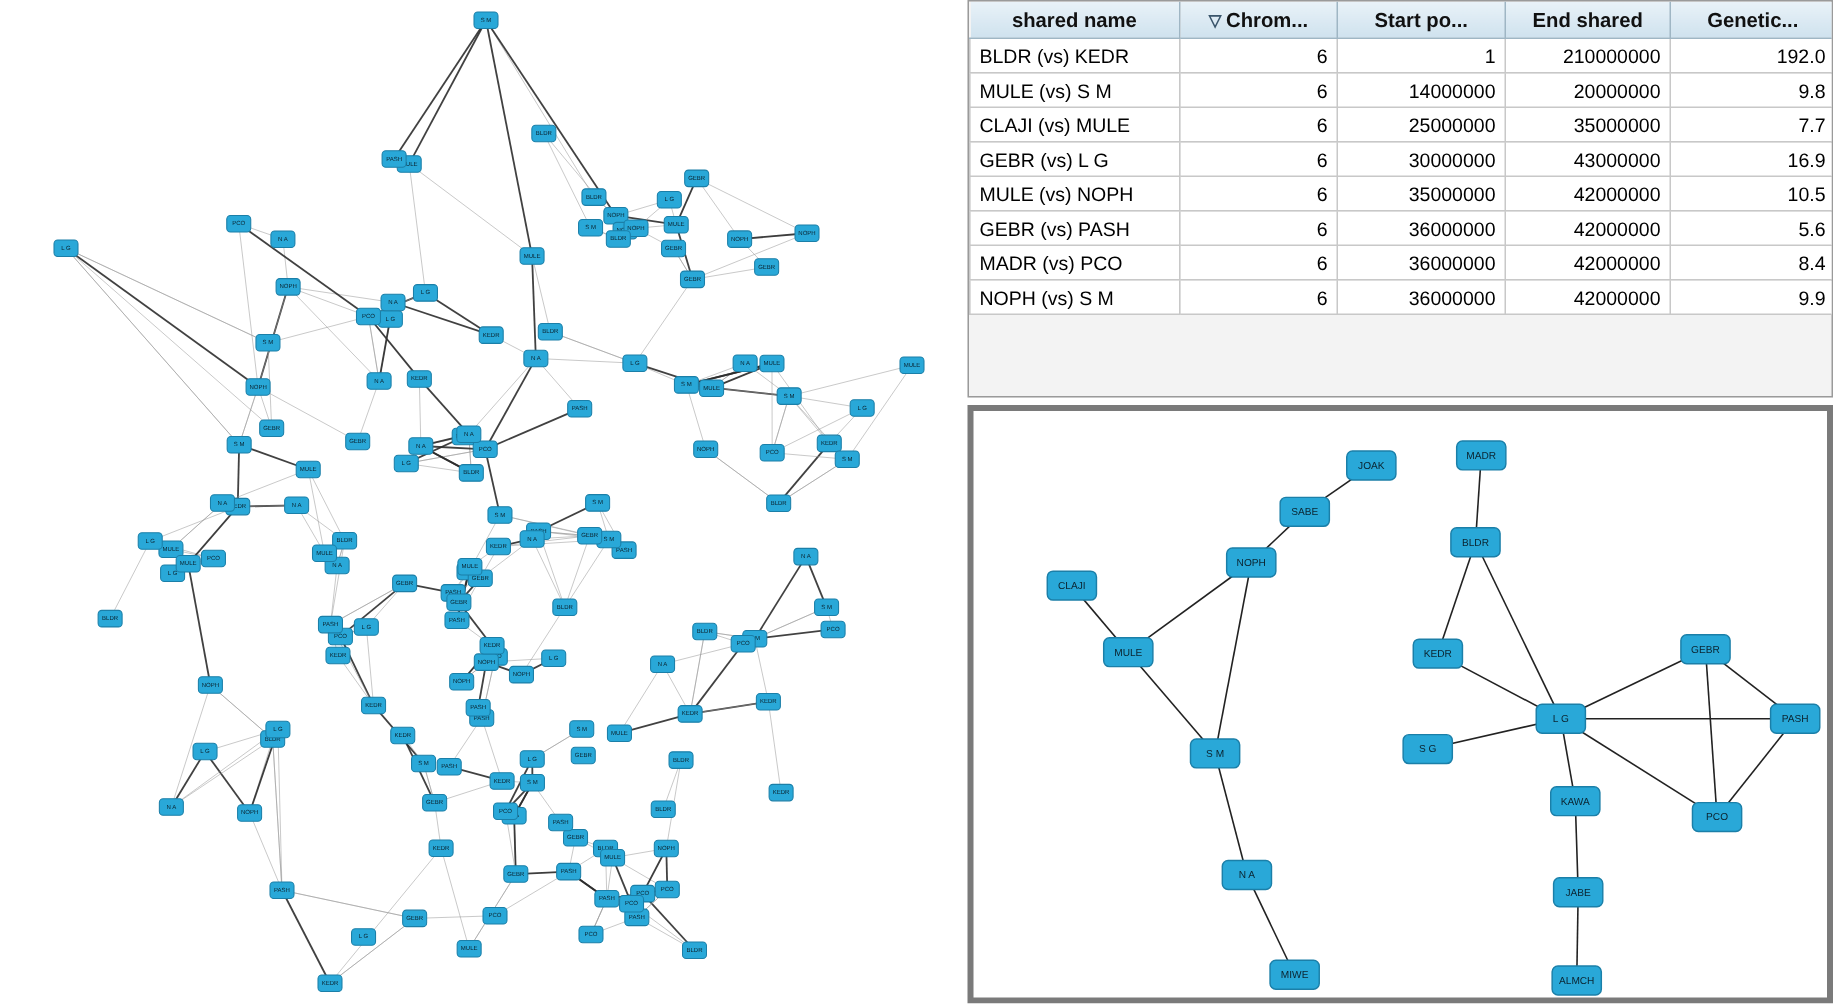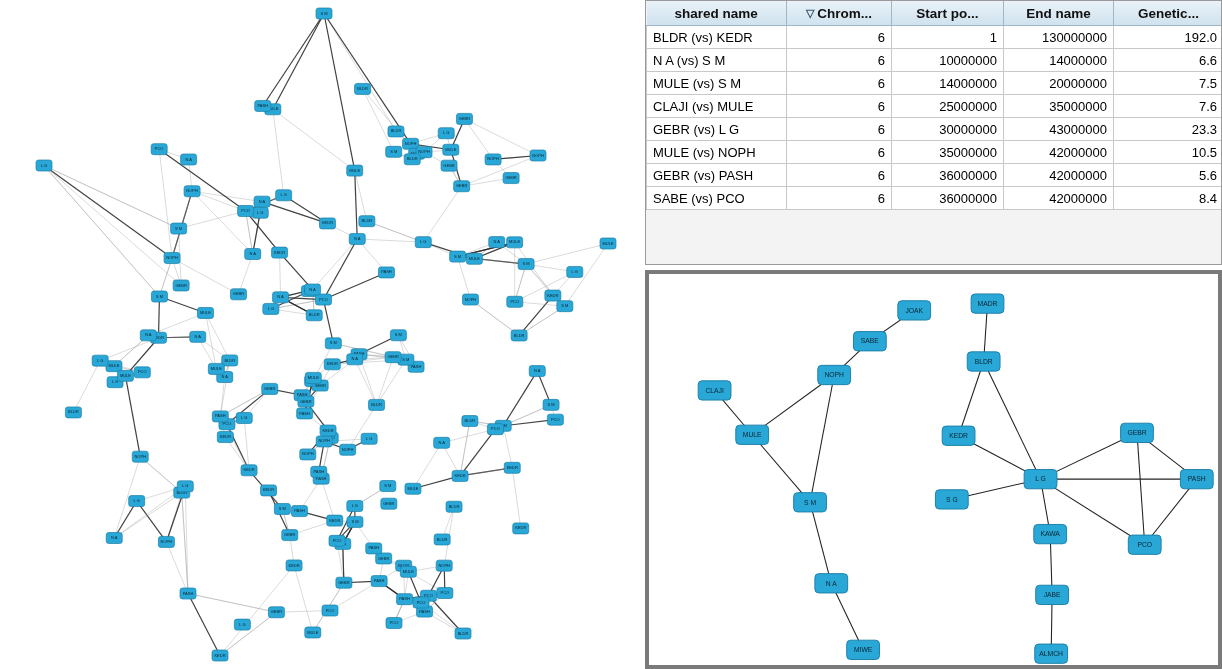--- a/index.html
+++ b/index.html
@@ -1043,80 +1043,80 @@
           <col class="c1">
           <col class="c2">
           <col class="c3">
           <col class="c4">
         </colgroup>
       <thead>
         <tr>
           <th class="first">shared name</th>
           <th><span class="filter-ico">▽</span><span>Chrom...</span></th>
           <th>Start po...</th>
-          <th>End name</th>
+          <th>End shared</th>
           <th>Genetic...</th>
         </tr>
       </thead>
       <tbody id="table-body">
           <tr>
             <td class="name">BLDR (vs) KEDR</td>
             <td class="num">6</td>
             <td class="num">1</td>
-            <td class="num">130000000</td>
+            <td class="num">210000000</td>
             <td class="num">192.0</td>
-          </tr>
-          <tr>
-            <td class="name">N A (vs) S M</td>
-            <td class="num">6</td>
-            <td class="num">10000000</td>
-            <td class="num">14000000</td>
-            <td class="num">6.6</td>
           </tr>
           <tr>
             <td class="name">MULE (vs) S M</td>
             <td class="num">6</td>
             <td class="num">14000000</td>
             <td class="num">20000000</td>
-            <td class="num">7.5</td>
+            <td class="num">9.8</td>
           </tr>
           <tr>
             <td class="name">CLAJI (vs) MULE</td>
             <td class="num">6</td>
             <td class="num">25000000</td>
             <td class="num">35000000</td>
-            <td class="num">7.6</td>
+            <td class="num">7.7</td>
           </tr>
           <tr>
             <td class="name">GEBR (vs) L G</td>
             <td class="num">6</td>
             <td class="num">30000000</td>
             <td class="num">43000000</td>
-            <td class="num">23.3</td>
+            <td class="num">16.9</td>
           </tr>
           <tr>
             <td class="name">MULE (vs) NOPH</td>
             <td class="num">6</td>
             <td class="num">35000000</td>
             <td class="num">42000000</td>
             <td class="num">10.5</td>
           </tr>
           <tr>
             <td class="name">GEBR (vs) PASH</td>
             <td class="num">6</td>
             <td class="num">36000000</td>
             <td class="num">42000000</td>
             <td class="num">5.6</td>
           </tr>
           <tr>
-            <td class="name">SABE (vs) PCO</td>
+            <td class="name">MADR (vs) PCO</td>
             <td class="num">6</td>
             <td class="num">36000000</td>
             <td class="num">42000000</td>
             <td class="num">8.4</td>
+          </tr>
+          <tr>
+            <td class="name">NOPH (vs) S M</td>
+            <td class="num">6</td>
+            <td class="num">36000000</td>
+            <td class="num">42000000</td>
+            <td class="num">9.9</td>
           </tr>
         </tbody>
     </table>
   </div>
 
   <div id="network-sub">
     <svg width="569" height="391" viewBox="0 0 590 400">
       <g id="sub-edges" stroke="#222" stroke-width="1.1" fill="none">
           <line x1="275" y1="35" x2="229" y2="67"></line>
           <line x1="229" y1="67" x2="192" y2="102"></line>

